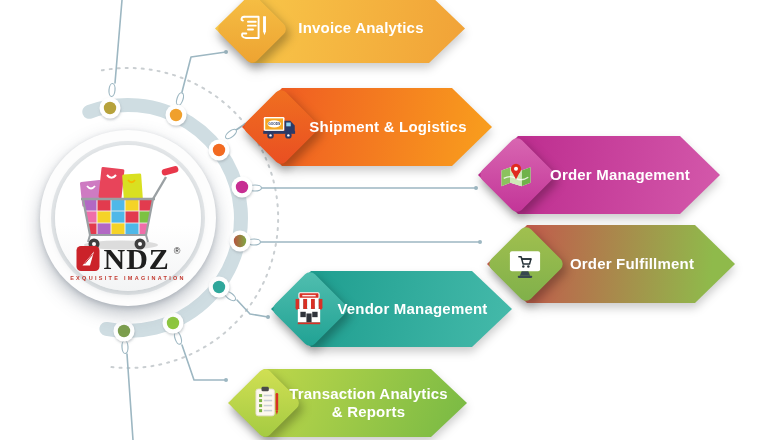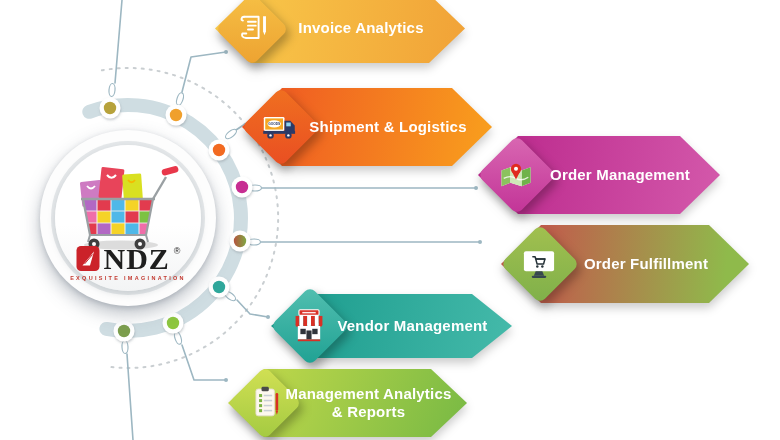--- a/index.html
+++ b/index.html
@@ -258,42 +258,42 @@
       <path d="M6 20 q6 -3 11 0 q5 3 11 -1" stroke="#fff" stroke-width="1.2" fill="none" opacity=".8"></path>
       <circle cx="17" cy="11.5" r="4.6" fill="#E02B20"></circle>
       <path d="M12.8 13 L17 21 L21.2 13 Z" fill="#E02B20"></path>
       <circle cx="17" cy="11.5" r="1.8" fill="#fff"></circle>
     </svg>
     <div class="banner-label">
       <span>Order Management</span>
     </div>
   </div>
 
-  <div class="banner" style="left: 501px; top: 225px; width: 248px; height: 78px; --p: 40px; --ds: 56px; --g1: #C25A4C; --g2: #8FBA4B; --d1: #A2C04F; --d2: #7FB04A;">
+  <div class="banner" style="left: 487px; top: 225px; width: 248px; height: 78px; --p: 40px; --ds: 56px; --g1: #C25A4C; --g2: #8FBA4B; --d1: #A2C04F; --d2: #7FB04A;">
     <div class="banner-body" style="background:linear-gradient(95deg,var(--g1) 15%,var(--g2) 90%);"></div>
     <div class="diamond-wrap">
         <div class="diamond"></div>
       </div>
     <svg class="banner-icon" viewBox="0 0 34 34">
       <rect x="3.5" y="5.5" width="27" height="18" rx="1.8" fill="#fff"></rect>
       <g stroke="#263238" stroke-width="1.3" fill="none" stroke-linecap="round" stroke-linejoin="round">
         <path d="M11.5 10.5 h2 l.8 2 h8 l-1.2 4.5 h-5.8 l-1.8 -6.5"></path>
         <path d="M22.3 12.5 h-8"></path>
       </g>
       <circle cx="15.5" cy="19.3" r="1.1" fill="#263238"></circle>
       <circle cx="20" cy="19.3" r="1.1" fill="#263238"></circle>
       <path d="M14 23.5 h6 l1.6 4 h-9.2 z" fill="#37474F"></path>
       <rect x="10.5" y="27.5" width="13" height="2" rx="1" fill="#37474F"></rect>
     </svg>
     <div class="banner-label">
       <span>Order Fulfillment</span>
     </div>
   </div>
 
-  <div class="banner" style="left: 271px; top: 294px; width: 241px; height: 64px; --p: 40px; --ds: 56px; --g1: #18998B; --g2: #45BAAA; --d1: #52BFB0; --d2: #1FA193;">
+  <div class="banner" style="left: 271px; top: 271px; width: 241px; height: 76px; --p: 40px; --ds: 56px; --g1: #18998B; --g2: #45BAAA; --d1: #52BFB0; --d2: #1FA193;">
     <div class="banner-body"></div>
     <div class="diamond-wrap">
         <div class="diamond"></div>
       </div>
     <svg class="banner-icon" viewBox="0 0 34 34">
       <rect x="8" y="2.5" width="18" height="5" rx="1" fill="#D93025" stroke="#fff" stroke-width="1"></rect>
       <rect x="11" y="4.4" width="12" height="1.3" fill="#fff" opacity=".9"></rect>
       <g>
         <rect x="5" y="8" width="3.45" height="8" fill="#D93025"></rect>
           <rect x="8.45" y="8" width="3.45" height="8" fill="#fff"></rect>
@@ -337,18 +337,18 @@
           <rect x="15" y="14.1" width="7.5" height="1.4" fill="#C9CFD6"></rect>
         <rect x="10.8" y="18" width="2.7" height="2.7" fill="#7CB342"></rect>
           <rect x="15" y="18.6" width="7.5" height="1.4" fill="#C9CFD6"></rect>
         <rect x="10.8" y="22.5" width="2.7" height="2.7" fill="#7CB342"></rect>
           <rect x="15" y="23.1" width="7.5" height="1.4" fill="#C9CFD6"></rect>
       </g>
       <rect x="25.6" y="8" width="2.3" height="16" rx="1.1" fill="#D93025"></rect>
       <path d="M25.6 24 L26.75 27.5 L27.9 24 Z" fill="#D93025"></path>
     </svg>
     <div class="banner-label">
-      <span>Management Analytics</span>
+      <span>Transaction Analytics</span>
       <span>&amp; Reports</span>
     </div>
   </div>
 
 </div>
 
 </body></html>

